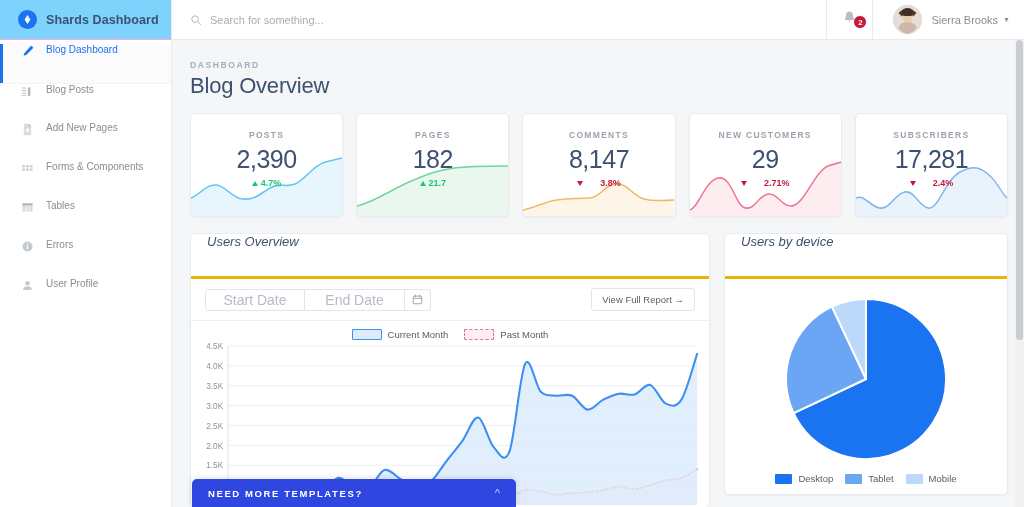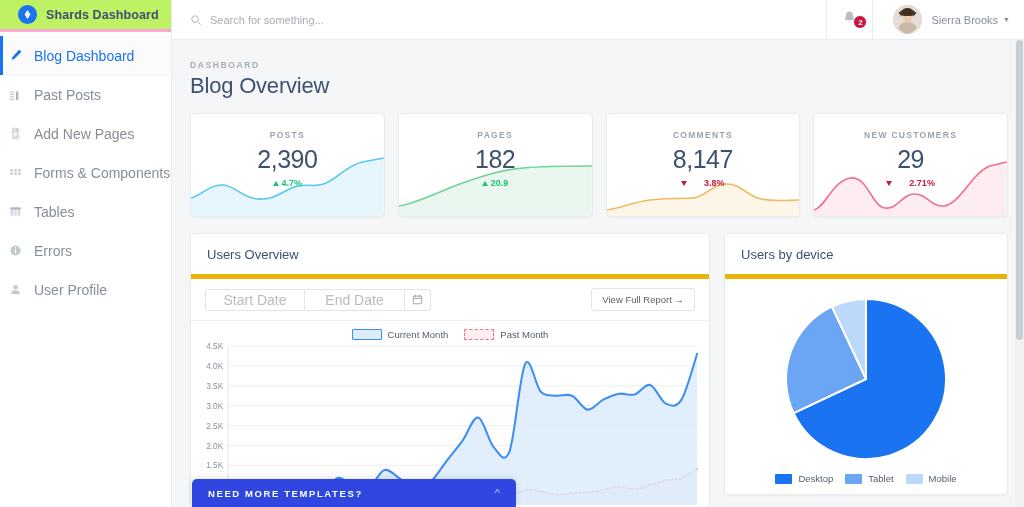--- a/index.html
+++ b/index.html
@@ -15,45 +15,45 @@
   
   .sidebar {
     width: 172px; height: 507px;
     background: #ffffff;
     border-right: 1px solid #e9ecef;
     flex: 0 0 172px;
     position: relative;
     z-index: 5;
   }
   .brand {
-    height: 32px;
+    height: 40px;
     display: flex; align-items: center;
     padding-left: 18px;
-    border-bottom: 3px solid #f9a8d4;
-    background: #bef264;
+    border-bottom: 1px solid #f9a8d4;
+    background: #7dd3fc;
   }
   .logo-mark {
     width: 19px; height: 19px; border-radius: 50%;
     background: #1a73f0;
     display: flex; align-items: center; justify-content: center;
     margin-right: 9px;
     flex: 0 0 19px;
   }
   .logo-mark svg { display: block; }
   .brand-name {
     font-size: 12.5px; font-weight: bold; letter-spacing: .1px;
     color: #3d5170;
   }
 
   .nav { padding-top: 4px; }
   .nav-item {
-    display: flex; align-items: center;
+    display: flex; 
     height: 39px;
-    padding-left: 8px;
-    font-size: 14px;
+    padding-left: 20px;
+    font-size: 10px;
     color: #868e96;
     position: relative;
     cursor: pointer;
   }
   .nav-item .ico {
     width: 15px; height: 15px;
     margin-right: 11px;
     display: flex; align-items: center; justify-content: center;
     flex: 0 0 15px;
   }
@@ -167,22 +167,22 @@
   .spark svg { display: block; width: 100%; height: 100%; }
 
   
   .panels { display: flex; gap: 14px; align-items: flex-start; }
   .panel {
     background: #fff; border: 1px solid #e9ecef; border-radius: 5px;
     box-shadow: 0 1px 2px rgba(90,97,105,.07);
     overflow: hidden;
   }
   .panel-head {
-    height: 45px; display: flex; align-items: center;
-    padding: 0 16px; border-bottom: 5px solid #eab308;
+    height: 45px; display: flex; 
+    padding: 0 16px; border-bottom: 3px solid #eab308; font-style: italic;
   }
   .panel-title { font-size: 13px; color: #3d5170; }
 
   .panel-users { flex: 1 1 auto; width: 545px; }
   .panel-device { flex: 0 0 284px; }
 
   .toolbar {
     height: 42px; display: flex; align-items: center; justify-content: space-between;
     padding: 0 14px; border-bottom: 1px solid #eef0f2;
     background: #fff;
@@ -288,21 +288,21 @@
       <div class="nav-item">
         <span class="ico">
           <svg width="13" height="13" viewBox="0 0 16 16">
             <rect x="1" y="3" width="5.5" height="1.4" fill="#c3c9d0"></rect>
               <rect x="1" y="6" width="5.5" height="1.4" fill="#c3c9d0"></rect>
             <rect x="1" y="9" width="5.5" height="1.4" fill="#c3c9d0"></rect>
               <rect x="1" y="12" width="5.5" height="1.4" fill="#c3c9d0"></rect>
             <rect x="8.5" y="3" width="3" height="10.4" fill="#aeb5bd"></rect>
           </svg>
         </span>
-        <span>Past Posts</span>
+        <span>Blog Posts</span>
       </div>
 
       <div class="nav-item">
         <span class="ico">
           <svg width="13" height="13" viewBox="0 0 16 16">
             <path d="M3.5 1h6l3 3v11h-9z" fill="#d7dce2"></path>
               <path d="M9.5 1l3 3h-3z" fill="#aeb5bd"></path>
             <rect x="7.3" y="6.5" width="1.4" height="5" fill="#fff"></rect>
               <rect x="5.5" y="8.3" width="5" height="1.4" fill="#fff"></rect>
           </svg>
@@ -422,21 +422,21 @@
               <path d="M0,44 C12,40 18,30 30,31 C42,32 48,44 62,45 C76,46 82,40 94,34 C106,28 112,34 124,30 C136,26 144,12 160,8 L180,4" fill="none" stroke="#5ac8f0" stroke-width="1.6"></path>
             </svg>
           </div>
         </div>
 
         <div class="stat-card">
           <div class="stat-label">Pages</div>
           <div class="stat-value">182</div>
           <div class="stat-delta up">
             <span class="tri up"></span>
-            <span>20.9</span>
+            <span>21.7</span>
           </div>
           <div class="spark">
             <svg viewBox="0 0 180 62" preserveAspectRatio="none">
               <path d="M0,52 C20,48 40,36 62,28 C84,20 96,16 116,14 C136,12 150,12 180,12 L180,62 L0,62 Z" fill="#e9f7ef"></path>
               <path d="M0,52 C20,48 40,36 62,28 C84,20 96,16 116,14 C136,12 150,12 180,12" fill="none" stroke="#6fd39b" stroke-width="1.6"></path>
             </svg>
           </div>
         </div>
 
         <div class="stat-card">
@@ -462,20 +462,34 @@
             <span>2.71%</span>
           </div>
           <div class="spark">
             <svg viewBox="0 0 180 62" preserveAspectRatio="none">
               <path d="M0,56 C10,54 18,26 34,24 C50,22 54,52 66,54 C78,56 82,40 94,40 C106,40 108,52 120,52 C136,52 146,20 164,12 L180,8 L180,62 L0,62 Z" fill="#fdecf0"></path>
               <path d="M0,56 C10,54 18,26 34,24 C50,22 54,52 66,54 C78,56 82,40 94,40 C106,40 108,52 120,52 C136,52 146,20 164,12 L180,8" fill="none" stroke="#f0708f" stroke-width="1.6"></path>
             </svg>
           </div>
         </div>
 
+        <div class="stat-card">
+          <div class="stat-label">Subscribers</div>
+          <div class="stat-value">17,281</div>
+          <div class="stat-delta down">
+            <span class="tri down"></span>
+            <span>2.4%</span>
+          </div>
+          <div class="spark">
+            <svg viewBox="0 0 180 62" preserveAspectRatio="none">
+              <path d="M0,44 C10,40 16,52 28,54 C40,56 46,40 58,38 C70,36 74,52 86,54 C98,56 106,26 124,18 C142,10 150,14 162,24 C170,31 174,40 180,44 L180,62 L0,62 Z" fill="#eaf2fc"></path>
+              <path d="M0,44 C10,40 16,52 28,54 C40,56 46,40 58,38 C70,36 74,52 86,54 C98,56 106,26 124,18 C142,10 150,14 162,24 C170,31 174,40 180,44" fill="none" stroke="#7fb3ef" stroke-width="1.6"></path>
+            </svg>
+          </div>
+        </div>
       </div>
 
       <div class="panels">
 
         <div class="panel panel-users">
           <div class="panel-head">
             <span class="panel-title">Users Overview</span>
           </div>
 
           <div class="toolbar">

